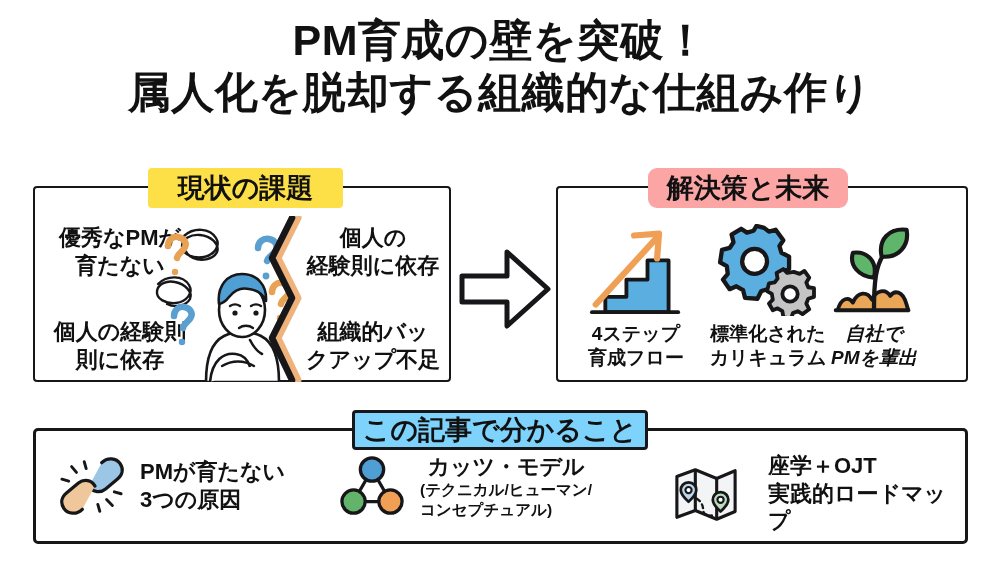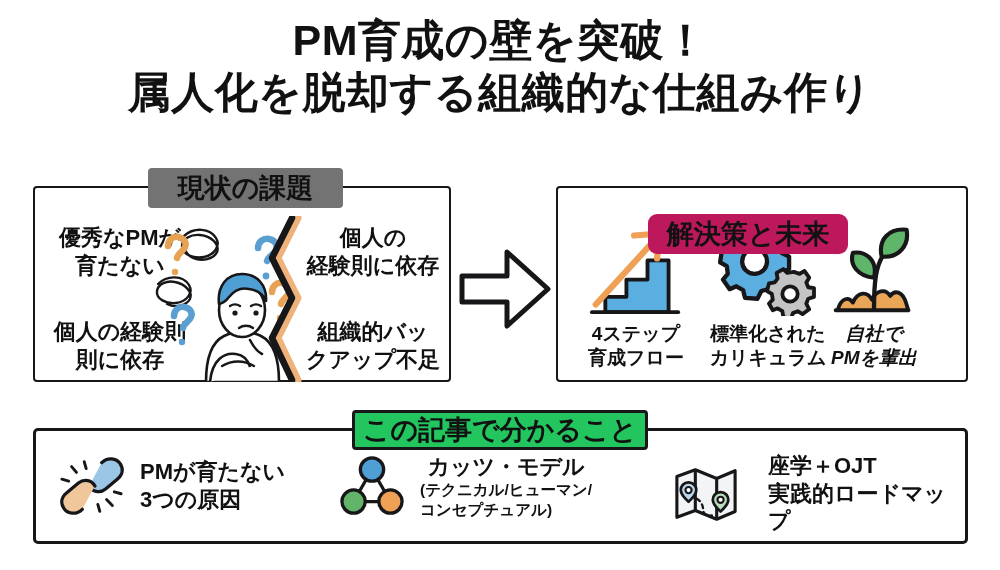--- a/index.html
+++ b/index.html
@@ -76,38 +76,37 @@
     font-size: 27px;
     color: #111111;
     white-space: nowrap;
     box-sizing: border-box;
   }
   #problem-badge {
     left: 148px;
     top: 168px;
     width: 195px;
     height: 40px;
-    background: #737373;
+    background: #fde047;
     border-radius: 4px;
   }
   #solution-badge {
     left: 648px;
     top: 168px;
     width: 200px;
     height: 40px;
-    background: #be185d;
+    background: #fca5a5;
     border-radius: 9px;
-    margin-top: 46px;
   }
   #takeaways-badge {
     left: 352px;
     top: 410px;
     width: 296px;
     height: 40px;
-    background: #22c55e;
+    background: #7dd3fc;
     border: 3px solid #17171a;
     border-radius: 4px;
     font-size: 27px;
   }
 
   
   .prob-text {
     position: absolute;
     font-weight: 700;
     font-size: 22px;

